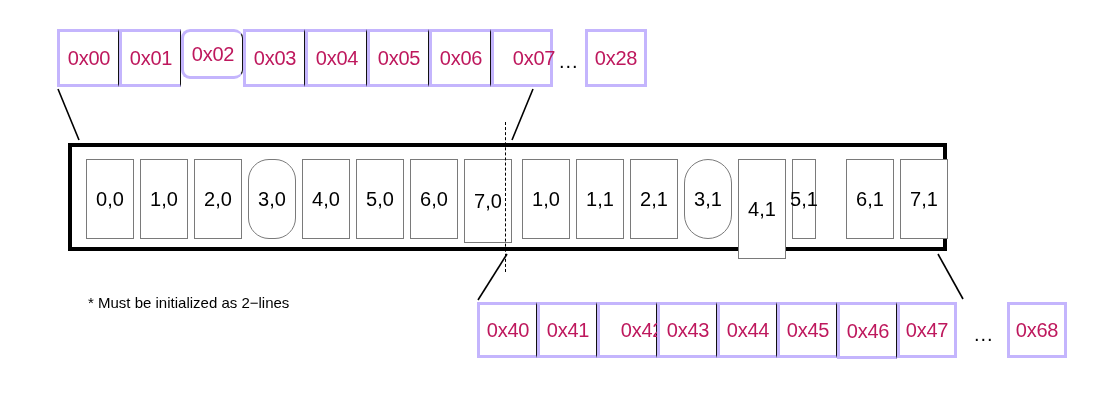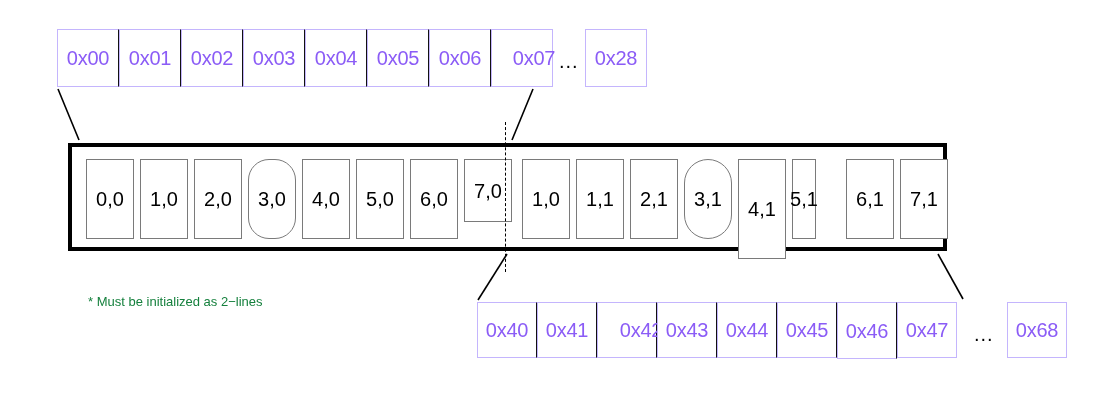--- a/index.html
+++ b/index.html
@@ -17,28 +17,28 @@
     height: 400px;
     background: #ffffff;
     overflow: hidden;
   }
 
   
   .addr-cell {
     position: absolute;
     box-sizing: border-box;
     background: #ffffff;
-    border: 1px solid #c4b5fd;
+    border: 3px solid #c4b5fd;
     display: flex;
     align-items: center;
     justify-content: center;
     font-size: 20px;
     line-height: 1;
     letter-spacing: -0.2px;
-    color: #8b5cf6;
+    color: #be185d;
   }
   
   .addr-cell.joined-right { border-right: 1.6px solid #111111; }
 
   .ellipsis {
     position: absolute;
     font-size: 20px;
     line-height: 1;
     color: #000000;
     letter-spacing: 1px;
@@ -77,36 +77,36 @@
     pointer-events: none;
   }
   .leader line {
     stroke: #000000;
     stroke-width: 1.6;
   }
 
   
   #caption {
     position: absolute;
-    font-size: 13px;
+    font-size: 15px;
     line-height: 1;
-    color: #15803d;
+    color: #000000;
     white-space: nowrap;
   }
 </style>
 </head>
 <body>
 
 <div id="diagram">
 
   <div id="top-row">
 
     <div class="addr-cell joined-right" style="left:57px;  top:29px; width:62px; height:58px;">0x00</div>
     <div class="addr-cell joined-right" style="left:119px; top:29px; width:62px; height:58px;">0x01</div>
-    <div class="addr-cell joined-right" style="left:181px; top:29px; width:62px; height:58px;">0x02</div>
+    <div class="addr-cell joined-right" style="left:181px; top:29px; width:62px; height:50px;border-radius:9px;">0x02</div>
     <div class="addr-cell joined-right" style="left:243px; top:29px; width:62px; height:58px;">0x03</div>
     <div class="addr-cell joined-right" style="left:305px; top:29px; width:62px; height:58px;">0x04</div>
     <div class="addr-cell joined-right" style="left:367px; top:29px; width:62px; height:58px;">0x05</div>
     <div class="addr-cell joined-right" style="left:429px; top:29px; width:62px; height:58px;">0x06</div>
     <div class="addr-cell" style="left:491px; top:29px; width:62px; height:58px;padding-left:24px;">0x07</div>
 
     <div class="ellipsis" style="left:559px; top:51px;">...</div>
 
     <div class="addr-cell" style="left:585px; top:29px; width:62px; height:58px;">0x28</div>
   </div>
@@ -120,21 +120,21 @@
 
   <div id="cacheline-box" style="left:68px; top:143px; width:879px; height:108px;">
 
     <div class="word-cell" style="left:14px;  top:12px; width:48px; height:80px;">0,0</div>
     <div class="word-cell" style="left:68px;  top:12px; width:48px; height:80px;">1,0</div>
     <div class="word-cell" style="left:122px; top:12px; width:48px; height:80px;">2,0</div>
     <div class="word-cell" style="left:176px; top:12px; width:48px; height:80px;border-radius:21px;">3,0</div>
     <div class="word-cell" style="left:230px; top:12px; width:48px; height:80px;">4,0</div>
     <div class="word-cell" style="left:284px; top:12px; width:48px; height:80px;">5,0</div>
     <div class="word-cell" style="left:338px; top:12px; width:48px; height:80px;">6,0</div>
-    <div class="word-cell" style="left:392px; top:12px; width:48px; height:63px;">7,0</div>
+    <div class="word-cell" style="left:392px; top:12px; width:48px; height:84px;">7,0</div>
 
     <div class="word-cell" style="left:450px; top:12px; width:48px; height:80px;">1,0</div>
     <div class="word-cell" style="left:504px; top:12px; width:48px; height:80px;">1,1</div>
     <div class="word-cell" style="left:558px; top:12px; width:48px; height:80px;">2,1</div>
     <div class="word-cell" style="left:612px; top:12px; width:48px; height:80px;border-radius:24px;">3,1</div>
     <div class="word-cell" style="left:666px; top:12px; width:48px; height:100px;">4,1</div>
     <div class="word-cell" style="left:720px; top:12px; width:24px; height:80px;">5,1</div>
     <div class="word-cell" style="left:774px; top:12px; width:48px; height:80px;">6,1</div>
     <div class="word-cell" style="left:828px; top:12px; width:48px; height:80px;">7,1</div>
   </div>

